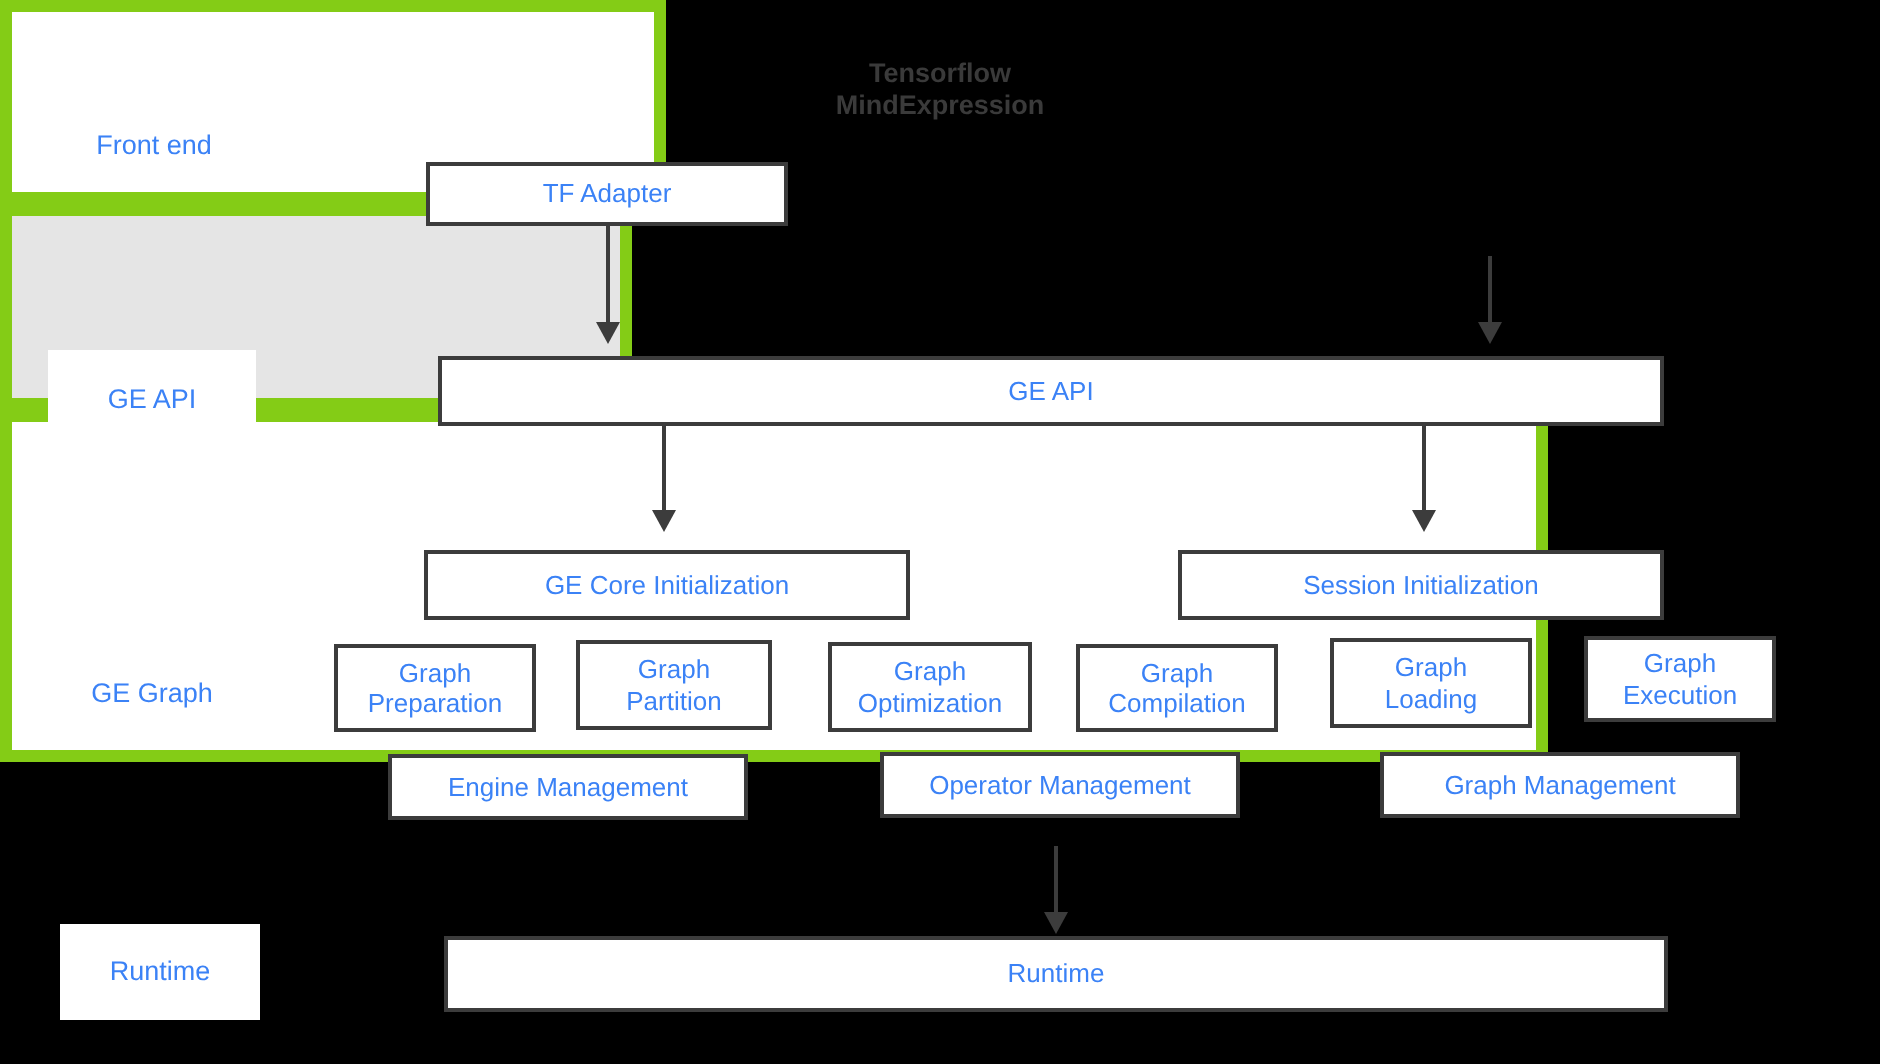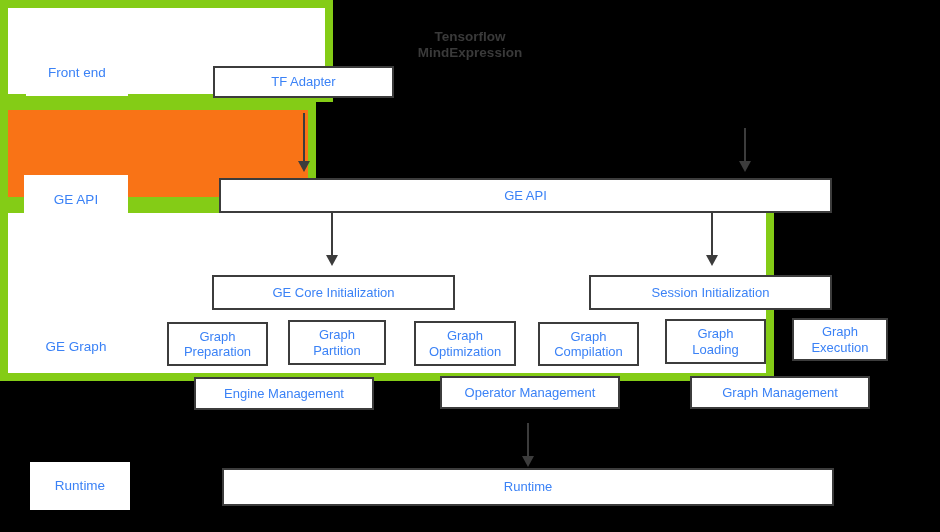--- a/index.html
+++ b/index.html
@@ -28,21 +28,21 @@
     white-space: pre-line;
   }
   .label-box {           
     border: none;
     font-size: 13.5px;
   }
   .outlined {            
     border: 2px solid #3c3c3c;
   }
   .container-box {       
-    border: 8px solid #84cc16;
+    border: 6px solid #84cc16;
     display: block;
     font-weight: bold;
   }
   .container-title {
     position: absolute;
     left: 0; right: 0;
     text-align: center;
     color: #3a3a3a;
     font-size: 13.5px;
   }
@@ -72,23 +72,23 @@
 
   <div class="box label-box" style="left:24px; top:175px; width:104px; height:50px;">GE API</div>
 
   <div class="box label-box" style="left:24px; top:322px; width:104px; height:50px;">GE Graph</div>
 
   <div class="box label-box" style="left:30px; top:462px; width:100px; height:48px;">Runtime</div>
 
   <div class="container-box" style="left:141px; top:26px; width:333px; height:102px; background:#ffffff;">
     <div class="container-title" style="top:29px;">Tensorflow</div>
   </div>
-  <div class="box outlined" style="left:213px; top:66px; width:181px; height:32px;">TF Adapter</div>
+  <div class="box outlined" style="left:213px; top:81px; width:181px; height:32px;">TF Adapter</div>
 
-  <div class="container-box" style="left:587px; top:25px; width:316px; height:103px; background:#f97316;">
+  <div class="container-box" style="left:587px; top:25px; width:316px; height:103px; background:#e5e5e5;">
     <div class="container-title" style="top:45px;">MindExpression</div>
   </div>
 
   <div class="arrow-line" style="left:303px; top:113px; height:50px;"></div>
   <div class="arrow-head" style="left:298px; top:161px;"></div>
 
   <div class="arrow-line" style="left:744px; top:128px; height:35px;"></div>
   <div class="arrow-head" style="left:739px; top:161px;"></div>
 
   <div class="box outlined bar" style="left:219px; top:178px; width:613px; height:35px;">GE API</div>

